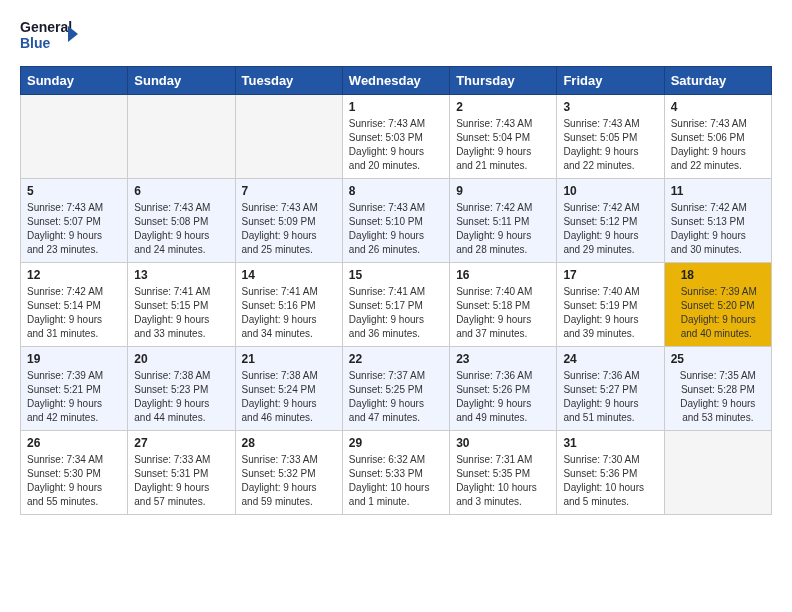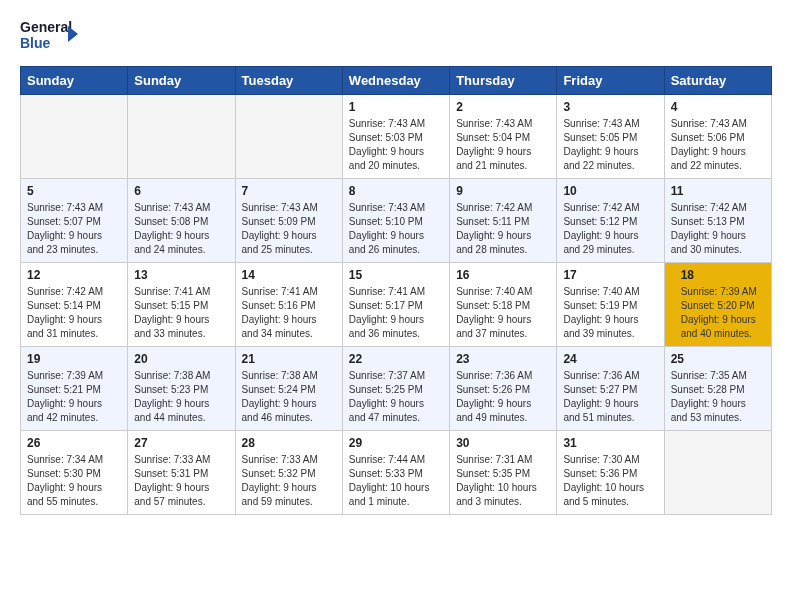--- a/index.html
+++ b/index.html
@@ -278,21 +278,21 @@
         </td>
         <td style="background: rgb(240, 244, 255);">
           <span class="day-num">24</span>
           <div class="day-info" style="white-space: pre-line;">Sunrise: 7:36 AM
 Sunset: 5:27 PM
 Daylight: 9 hours
 and 51 minutes.</div>
         </td>
         <td style="background: rgb(240, 244, 255);">
           <span class="day-num">25</span>
-          <div class="day-info" style="white-space: pre-line;">Sunrise: 7:35 AM
+          <div class="day-info" style="white-space: pre-line; text-align: center;">Sunrise: 7:35 AM
 Sunset: 5:28 PM
 Daylight: 9 hours
 and 53 minutes.</div>
         </td>
       </tr>
       <tr>
         <td style="background: rgb(255, 255, 255);">
           <span class="day-num">26</span>
           <div class="day-info" style="white-space: pre-line;">Sunrise: 7:34 AM
 Sunset: 5:30 PM
@@ -308,21 +308,21 @@
         </td>
         <td style="background: rgb(255, 255, 255);">
           <span class="day-num">28</span>
           <div class="day-info" style="white-space: pre-line;">Sunrise: 7:33 AM
 Sunset: 5:32 PM
 Daylight: 9 hours
 and 59 minutes.</div>
         </td>
         <td style="background: rgb(255, 255, 255);">
           <span class="day-num">29</span>
-          <div class="day-info" style="white-space: pre-line;">Sunrise: 7:44 AM
+          <div class="day-info" style="white-space: pre-line;">Sunrise: 6:32 AM
 Sunset: 5:33 PM
 Daylight: 10 hours
 and 1 minute.</div>
         </td>
         <td style="background: rgb(255, 255, 255);">
           <span class="day-num">30</span>
           <div class="day-info" style="white-space: pre-line;">Sunrise: 7:31 AM
 Sunset: 5:35 PM
 Daylight: 10 hours
 and 3 minutes.</div>

